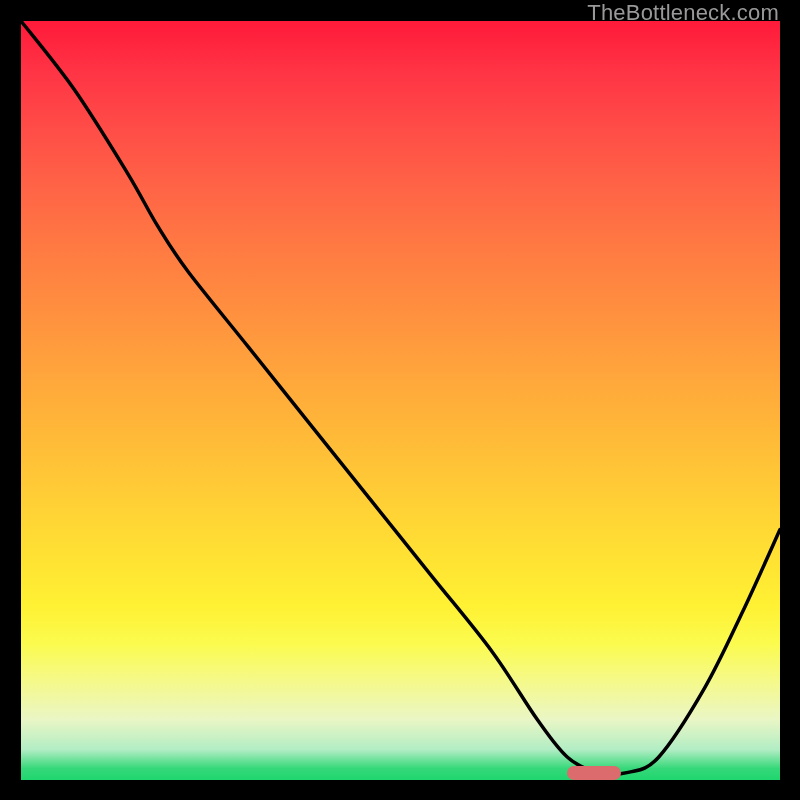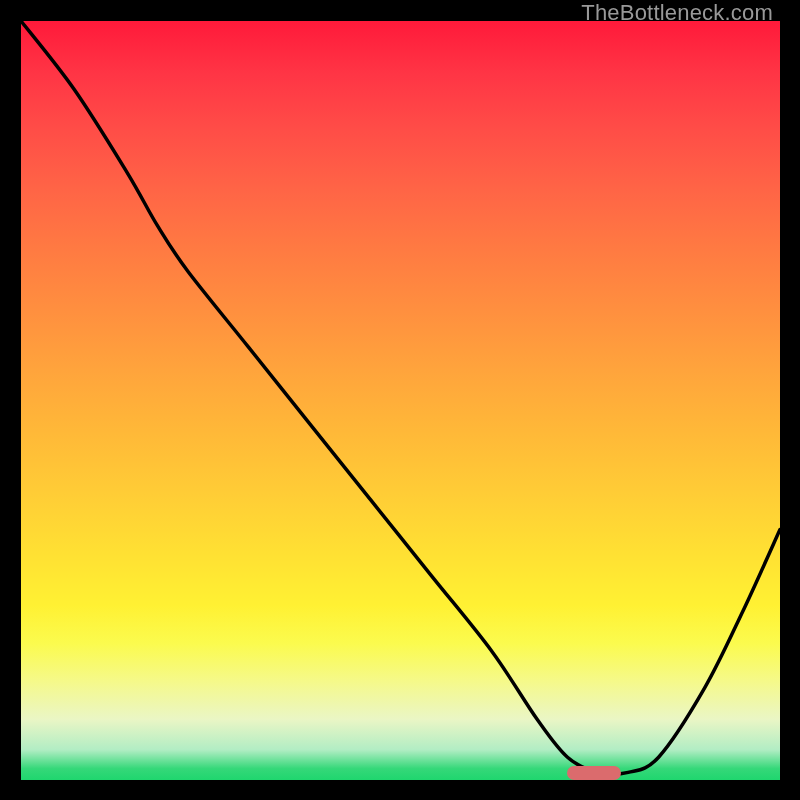--- a/index.html
+++ b/index.html
@@ -40,21 +40,21 @@
       #f5f98a 87%,
       #eaf6c5 92%,
       #b2edc4 96%,
       #35d879 98.5%,
       #1fd66e 100%
     );
   }
   .watermark {
     position: absolute;
     top: 0px;
-    right: 27px;
+    right: 21px;
     color: #999;
     font-size: 22px;
     font-weight: 500;
     letter-spacing: 0.2px;
     user-select: none;
   }
   svg.curve {
     position: absolute;
     left: 0;
     top: 0;

